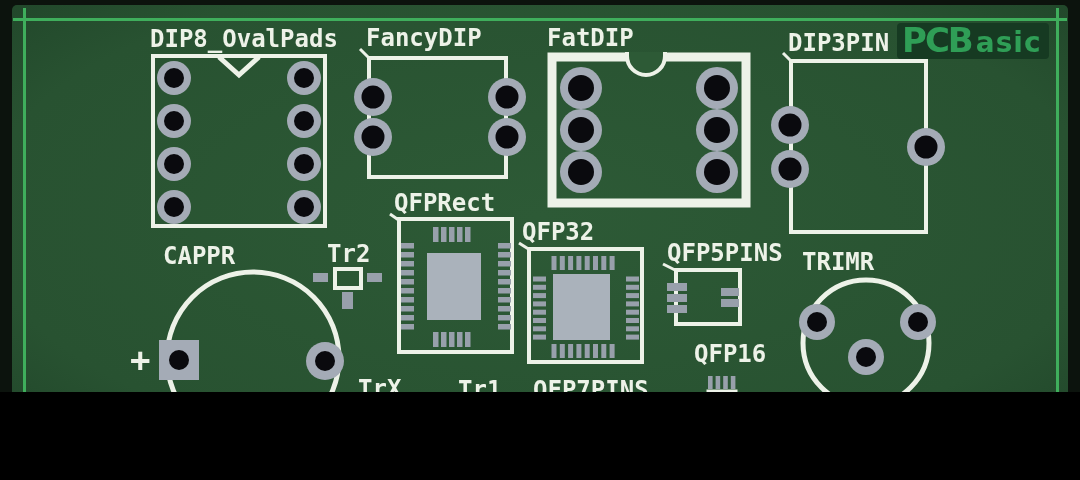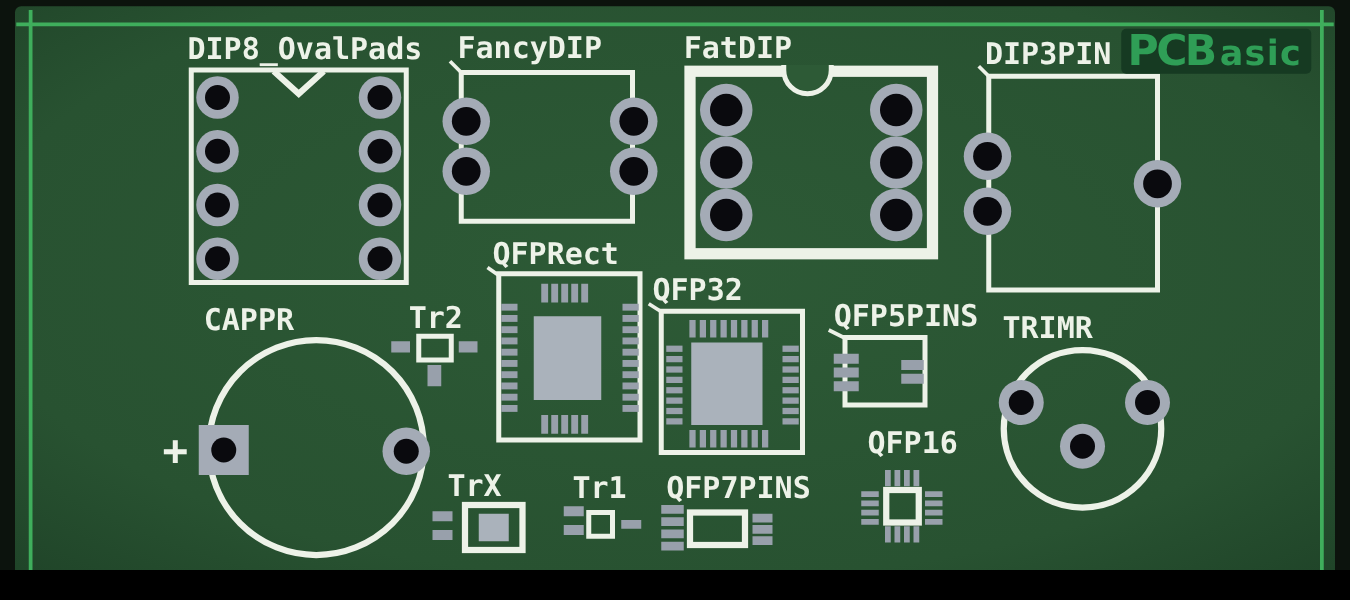--- a/index.html
+++ b/index.html
@@ -1,16 +1,16 @@
 <!DOCTYPE html>
 <html style="--bg-outer: #0c130d; --board-mid: #2d5a36; --board-edge: #1d4026; --border-green: #3fae5c; --edge-highlight: #55855d; --silkscreen: #edf2e8; --pad-ring: #a4abb6; --pad-hole: #0a0a0e; --smd-pad: #98a0ab; --chip-body: #aab2bb; --logo-green: #2f9e56; --logo-bg: #163a22;"><head>
 <meta charset="utf-8">
 <style>
   html,body{margin:0;padding:0;background:#000;}
-  .stage{width:1080px;height:456px;position:relative;overflow:hidden;}
+  .stage{width:1080px;height:392px;position:relative;overflow:hidden;}
   svg{display:block;}
   .silk{fill:none;stroke:var(--silkscreen,#edf2e8);}
   .lbl{fill:var(--silkscreen,#edf2e8);font-family:"DejaVu Sans Mono",monospace;font-weight:bold;font-size:24px;}
   .lbl-plus{fill:var(--silkscreen,#edf2e8);font-family:"DejaVu Sans Mono",monospace;font-weight:bold;font-size:34px;}
   .smd{fill:var(--smd-pad,#98a0ab);}
   .pad-ring{fill:var(--pad-ring,#a4abb6);}
   .pad-hole{fill:var(--pad-hole,#0a0a0e);}
   .chip-body{fill:var(--chip-body,#aab2bb);}
   .logo-txt{fill:var(--logo-green,#2f9e56);font-family:"DejaVu Sans",sans-serif;}
 </style>

